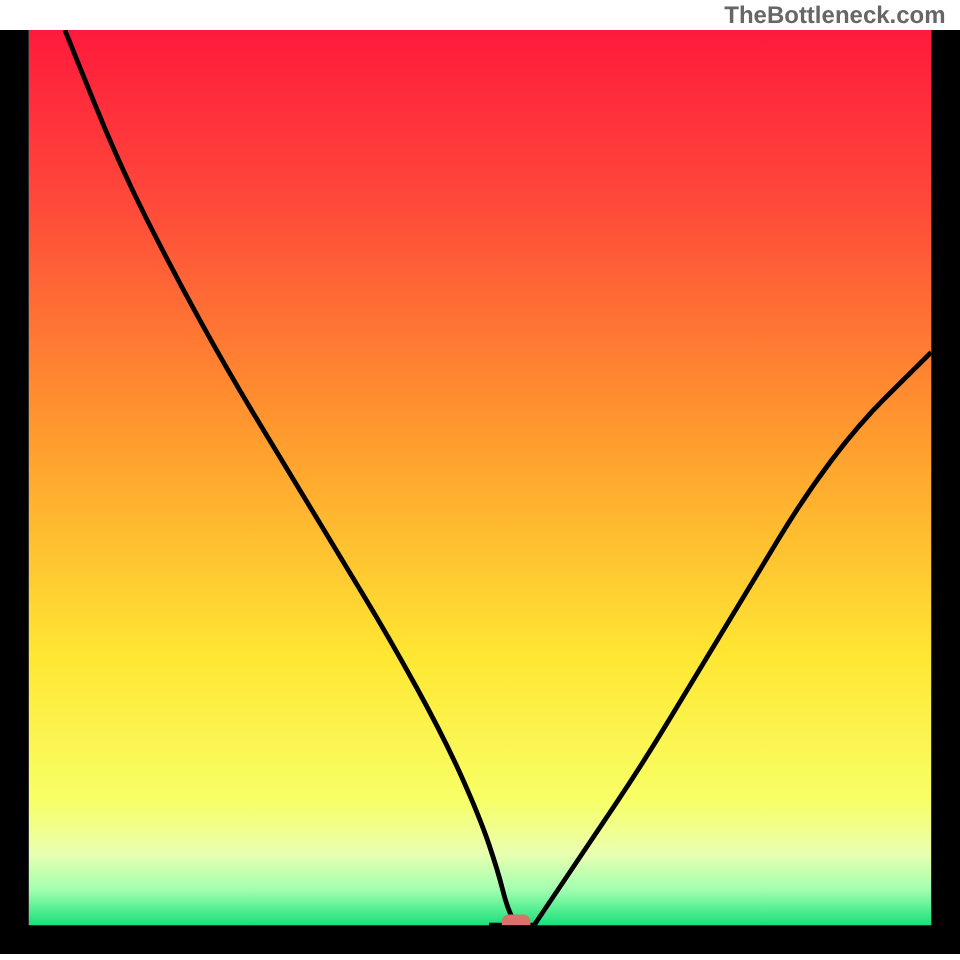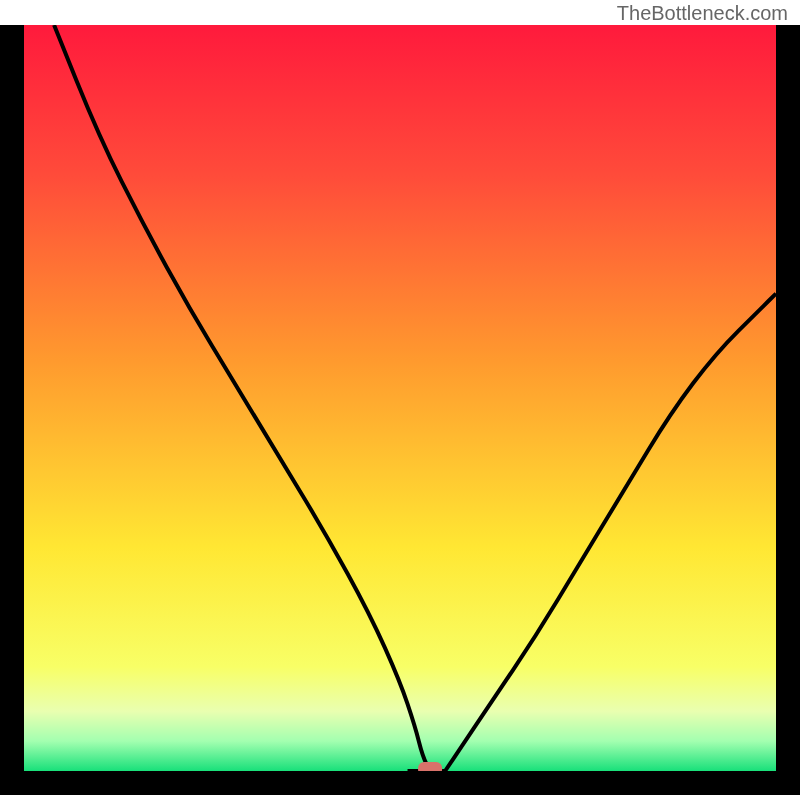--- a/index.html
+++ b/index.html
@@ -12,21 +12,21 @@
     width: 800px;
     height: 800px;
     position: relative;
   }
   .attribution {
     position: absolute;
     top: 2px;
     right: 12px;
     font-size: 20px;
     color: #666;
-    font-weight: 400;
+    font-weight: 700;
   }
   svg.chart {
     position: absolute;
     top: 25px;
     left: 0;
     width: 800px;
     height: 770px;
     display: block;
   }
 </style>

